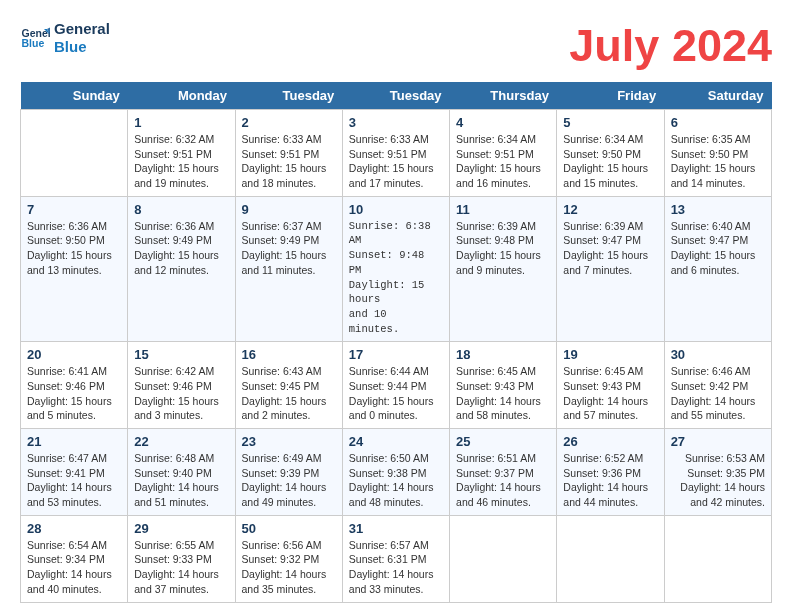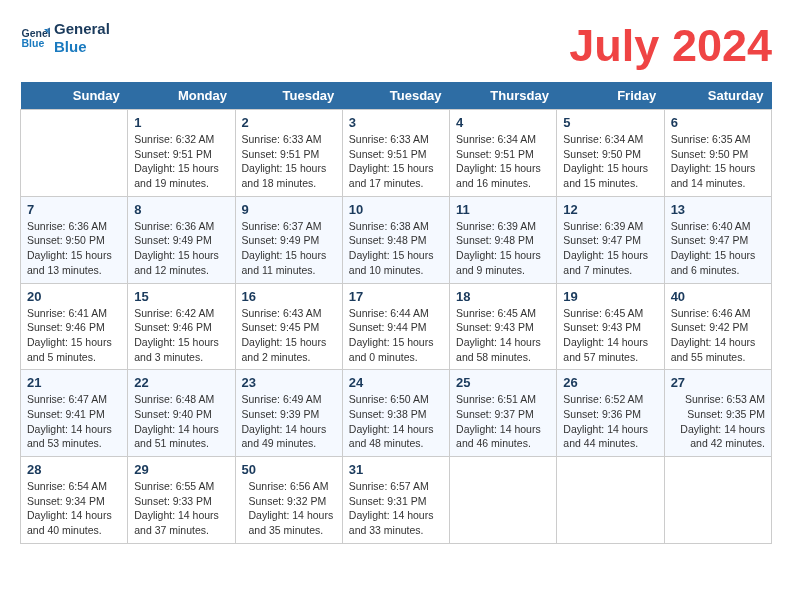--- a/index.html
+++ b/index.html
@@ -173,21 +173,21 @@
         </td>
         <td>
           <span class="day-num">9</span>
           <div class="day-detail" style="white-space: pre-line;">Sunrise: 6:37 AM
 Sunset: 9:49 PM
 Daylight: 15 hours
 and 11 minutes.</div>
         </td>
         <td>
           <span class="day-num">10</span>
-          <div class="day-detail" style="white-space: pre-line;">Sunrise: 6:38 AM
+          <div class="day-detail" style="white-space: pre-line; font-family: Liberation Mono, monospace;">Sunrise: 6:38 AM
 Sunset: 9:48 PM
 Daylight: 15 hours
 and 10 minutes.</div>
         </td>
         <td>
           <span class="day-num">11</span>
           <div class="day-detail" style="white-space: pre-line;">Sunrise: 6:39 AM
 Sunset: 9:48 PM
 Daylight: 15 hours
 and 9 minutes.</div>
@@ -244,21 +244,21 @@
 and 58 minutes.</div>
         </td>
         <td>
           <span class="day-num">19</span>
           <div class="day-detail" style="white-space: pre-line;">Sunrise: 6:45 AM
 Sunset: 9:43 PM
 Daylight: 14 hours
 and 57 minutes.</div>
         </td>
         <td>
-          <span class="day-num">40</span>
+          <span class="day-num">30</span>
           <div class="day-detail" style="white-space: pre-line;">Sunrise: 6:46 AM
 Sunset: 9:42 PM
 Daylight: 14 hours
 and 55 minutes.</div>
         </td>
       </tr>
       <tr>
         <td>
           <span class="day-num">21</span>
           <div class="day-detail" style="white-space: pre-line;">Sunrise: 6:47 AM
@@ -319,29 +319,29 @@
         </td>
         <td>
           <span class="day-num">29</span>
           <div class="day-detail" style="white-space: pre-line;">Sunrise: 6:55 AM
 Sunset: 9:33 PM
 Daylight: 14 hours
 and 37 minutes.</div>
         </td>
         <td>
           <span class="day-num">50</span>
-          <div class="day-detail" style="white-space: pre-line; margin-left: 7px;">Sunrise: 6:56 AM
+          <div class="day-detail" style="white-space: pre-line;">Sunrise: 6:56 AM
 Sunset: 9:32 PM
 Daylight: 14 hours
 and 35 minutes.</div>
         </td>
         <td>
           <span class="day-num">31</span>
           <div class="day-detail" style="white-space: pre-line;">Sunrise: 6:57 AM
-Sunset: 9:31 PM
+Sunset: 6:31 PM
 Daylight: 14 hours
 and 33 minutes.</div>
         </td>
         <td class="empty"></td>
         <td class="empty"></td>
         <td class="empty"></td>
       </tr>
     </tbody>
 </table>
 

